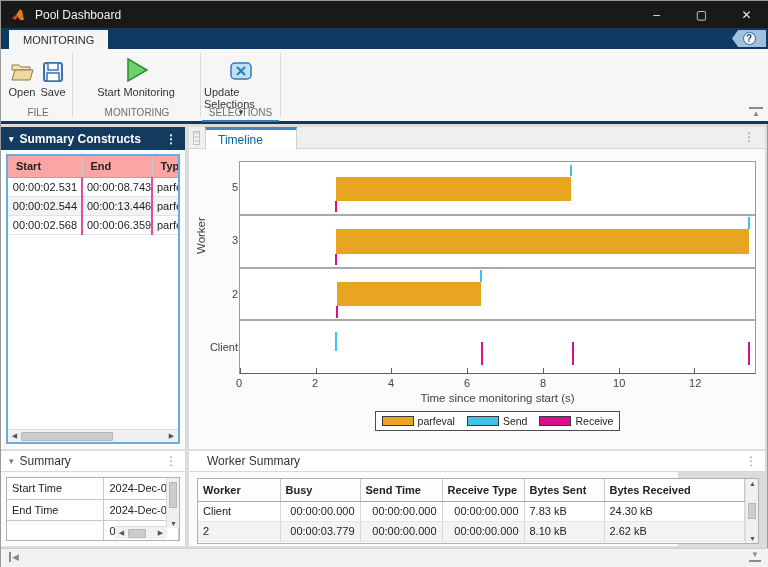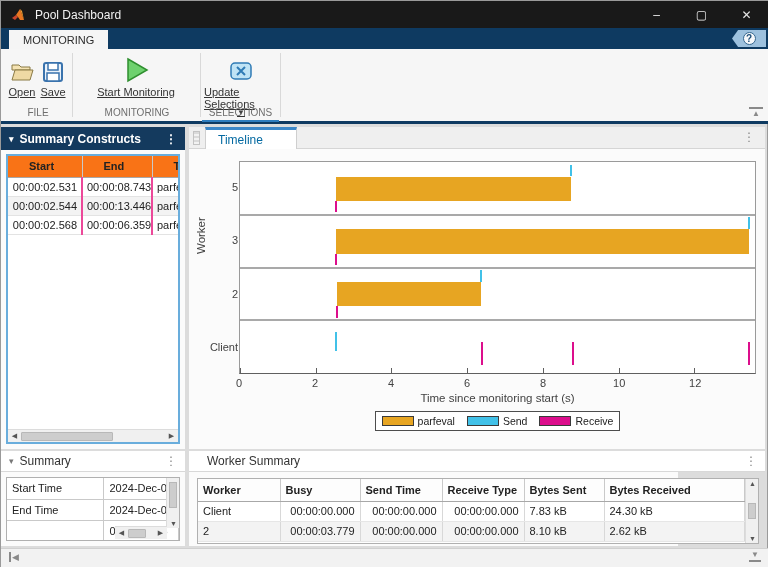--- a/index.html
+++ b/index.html
@@ -14,21 +14,21 @@
   .win-btn { width:45px; height:27px; display:flex; align-items:center; justify-content:center; color:#e8e8e8; font-size:12px; cursor:default; }
 
   
   .ribbon-tabs { position:absolute; left:0; top:27px; width:768px; height:21px; background:#0E3A61; }
   .ribbon-tab { position:absolute; left:8px; top:2px; height:19px; background:#f5f5f5; color:#2b2b2b; font-size:11px; display:flex; align-items:center; padding:0 14px; }
   .help-btn { position:absolute; right:3px; top:2px; width:34px; height:17px; background:#9DC1DE; display:flex; align-items:center; justify-content:center; clip-path:polygon(0 50%, 18% 0, 100% 0, 100% 100%, 18% 100%); }
   .help-circle { width:13px; height:13px; border-radius:50%; background:#f5f8fb; color:#1d4e79; font-size:10px; font-weight:bold; display:flex; align-items:center; justify-content:center; border:1px solid #35678f; }
 
   
   .toolbar { position:absolute; left:0; top:48px; width:768px; height:75px; background:#f6f6f6; border-bottom:3px solid #0E3A61; }
-  .tb-btn { position:absolute; top:4px; display:flex; flex-direction:column; align-items:center; font-size:11px; color:#333;text-decoration:underline; }
+  .tb-btn { position:absolute; top:4px; display:flex; flex-direction:column; align-items:center; font-size:11px; color:#333; }
   .tb-btn .ic { height:30px; display:flex; align-items:flex-end; justify-content:center; margin-bottom:3px; }
   .tb-sep { position:absolute; top:4px; width:1px; height:64px; background:#d9d9d9; }
   .tb-sections { position:absolute; left:0; top:58px; width:768px; height:15px; }
   .tb-section-label { position:absolute; top:0; font-size:10px; color:#6e6e6e; text-align:center; }
   .sel-underline { position:absolute; left:201px; top:13px; width:77px; height:2px; background:#2E7DBE; }
   .disabled { color:#ababab; }
   .drop-arrow { font-size:8px; color:#444; line-height:6px; }
   .ribbon-collapse { position:absolute; right:6px; top:58px; width:14px; color:#8a8a8a; text-align:center; }
   .ribbon-collapse .bar { height:2px; background:#8a8a8a; margin-bottom:1px; }
   .ribbon-collapse .tri { font-size:8px; line-height:7px; }
@@ -38,21 +38,21 @@
   .panel-hdr-light { position:absolute; height:21px; background:#fff; color:#333; display:flex; align-items:center; font-size:12px; border-bottom:1px solid #d8d8d8; }
   .hdr-tri { font-size:9px; margin:0 6px 0 8px; color:inherit; }
   .hdr-dots { position:absolute; right:8px; font-size:12px; letter-spacing:0; color:inherit; }
 
   
   .pc-panel { position:absolute; left:0; top:126px; width:184px; height:322px; background:#fbfbfb; }
   .pc-body { position:absolute; left:0; top:23px; width:184px; height:299px; background:#fbfbfb; }
   .pc-table-wrap { position:absolute; left:5px; top:4px; width:174px; height:290px; border:2px solid #69ADDC; background:#fff; overflow:hidden; }
   table { border-collapse:collapse; font-size:11px; color:#222; }
   .pc-table { width:190px; table-layout:fixed; }
-  .pc-table th { font-weight:bold; text-align:left; padding:3px 21px; border-right:1px solid #c9c9c9; border-bottom:1px solid #a8a8a8; background:#f97316; height:21px; }
+  .pc-table th { font-weight:bold; text-align:left; padding:3px 8px; border-right:1px solid #c9c9c9; border-bottom:1px solid #a8a8a8; background:#fca5a5; height:21px; }
   .pc-table td { padding:2px 4px; border-right:2px solid #ec4899; border-bottom:1px solid #e3e3e3; height:19px; white-space:nowrap; }
   .num { text-align:right; }
   .row-alt { background:#f3f3f3; }
   .hscroll { position:absolute; left:0; bottom:0; width:100%; height:13px; background:#f0f0f0; border-top:1px solid #dcdcdc; display:flex; align-items:center; }
   .hscroll .arrow { width:13px; text-align:center; font-size:7px; color:#555; }
   .hscroll .thumb { height:9px; background:#cdcdcd; border:1px solid #b8b8b8; border-radius:1px; }
 
   .sum-panel { position:absolute; left:0; top:450px; width:184px; height:95px; background:#fbfbfb; }
   .sum-table-wrap { position:absolute; left:5px; top:26px; width:174px; height:64px; border:1px solid #b0b0b0; background:#fff; overflow:hidden; }
   .sum-table td { border-right:1px solid #c9c9c9; border-bottom:1px solid #c9c9c9; padding:3px 5px; height:21px; white-space:nowrap; overflow:hidden; }

